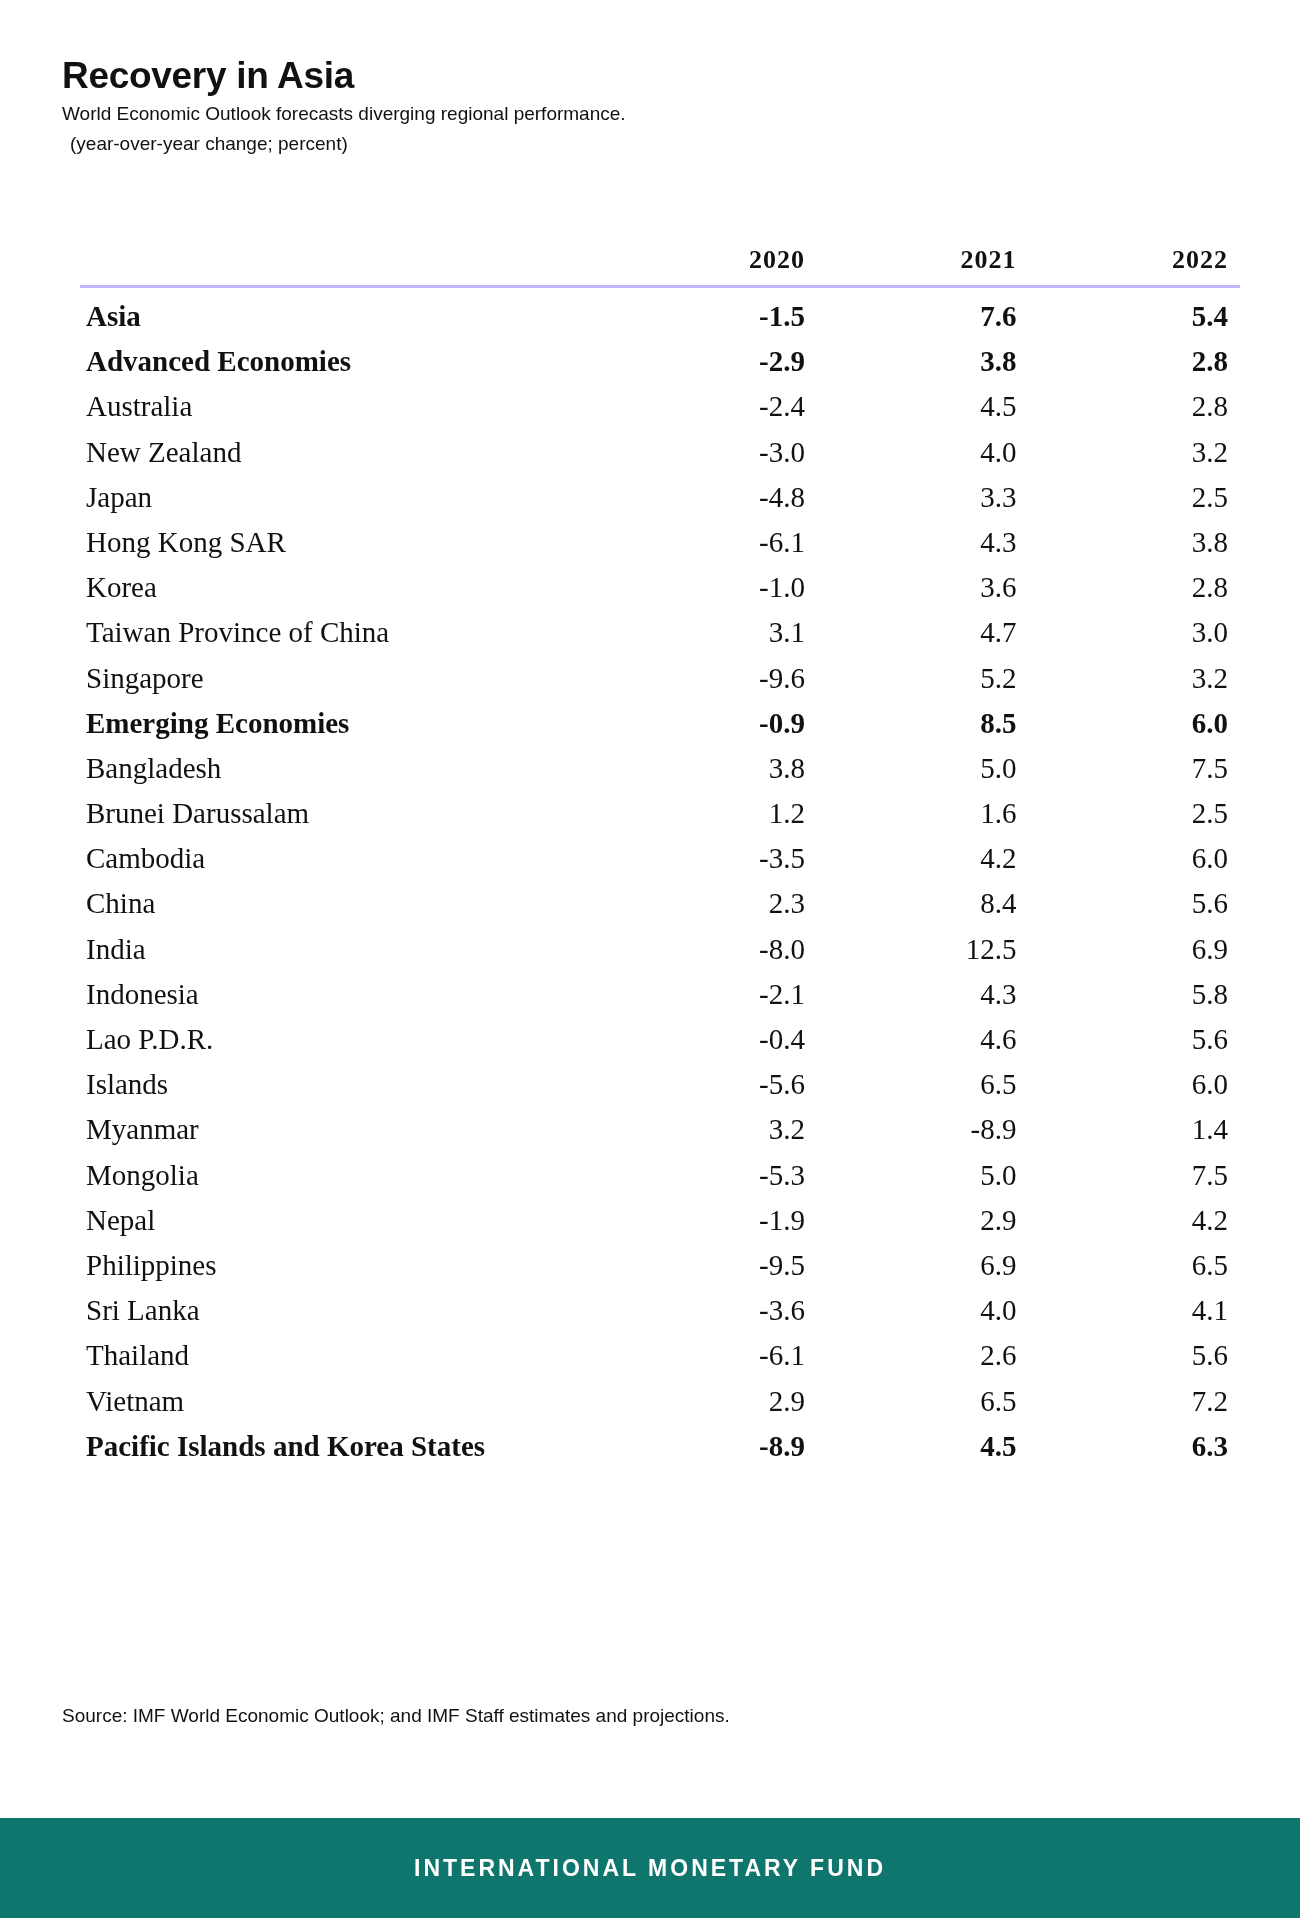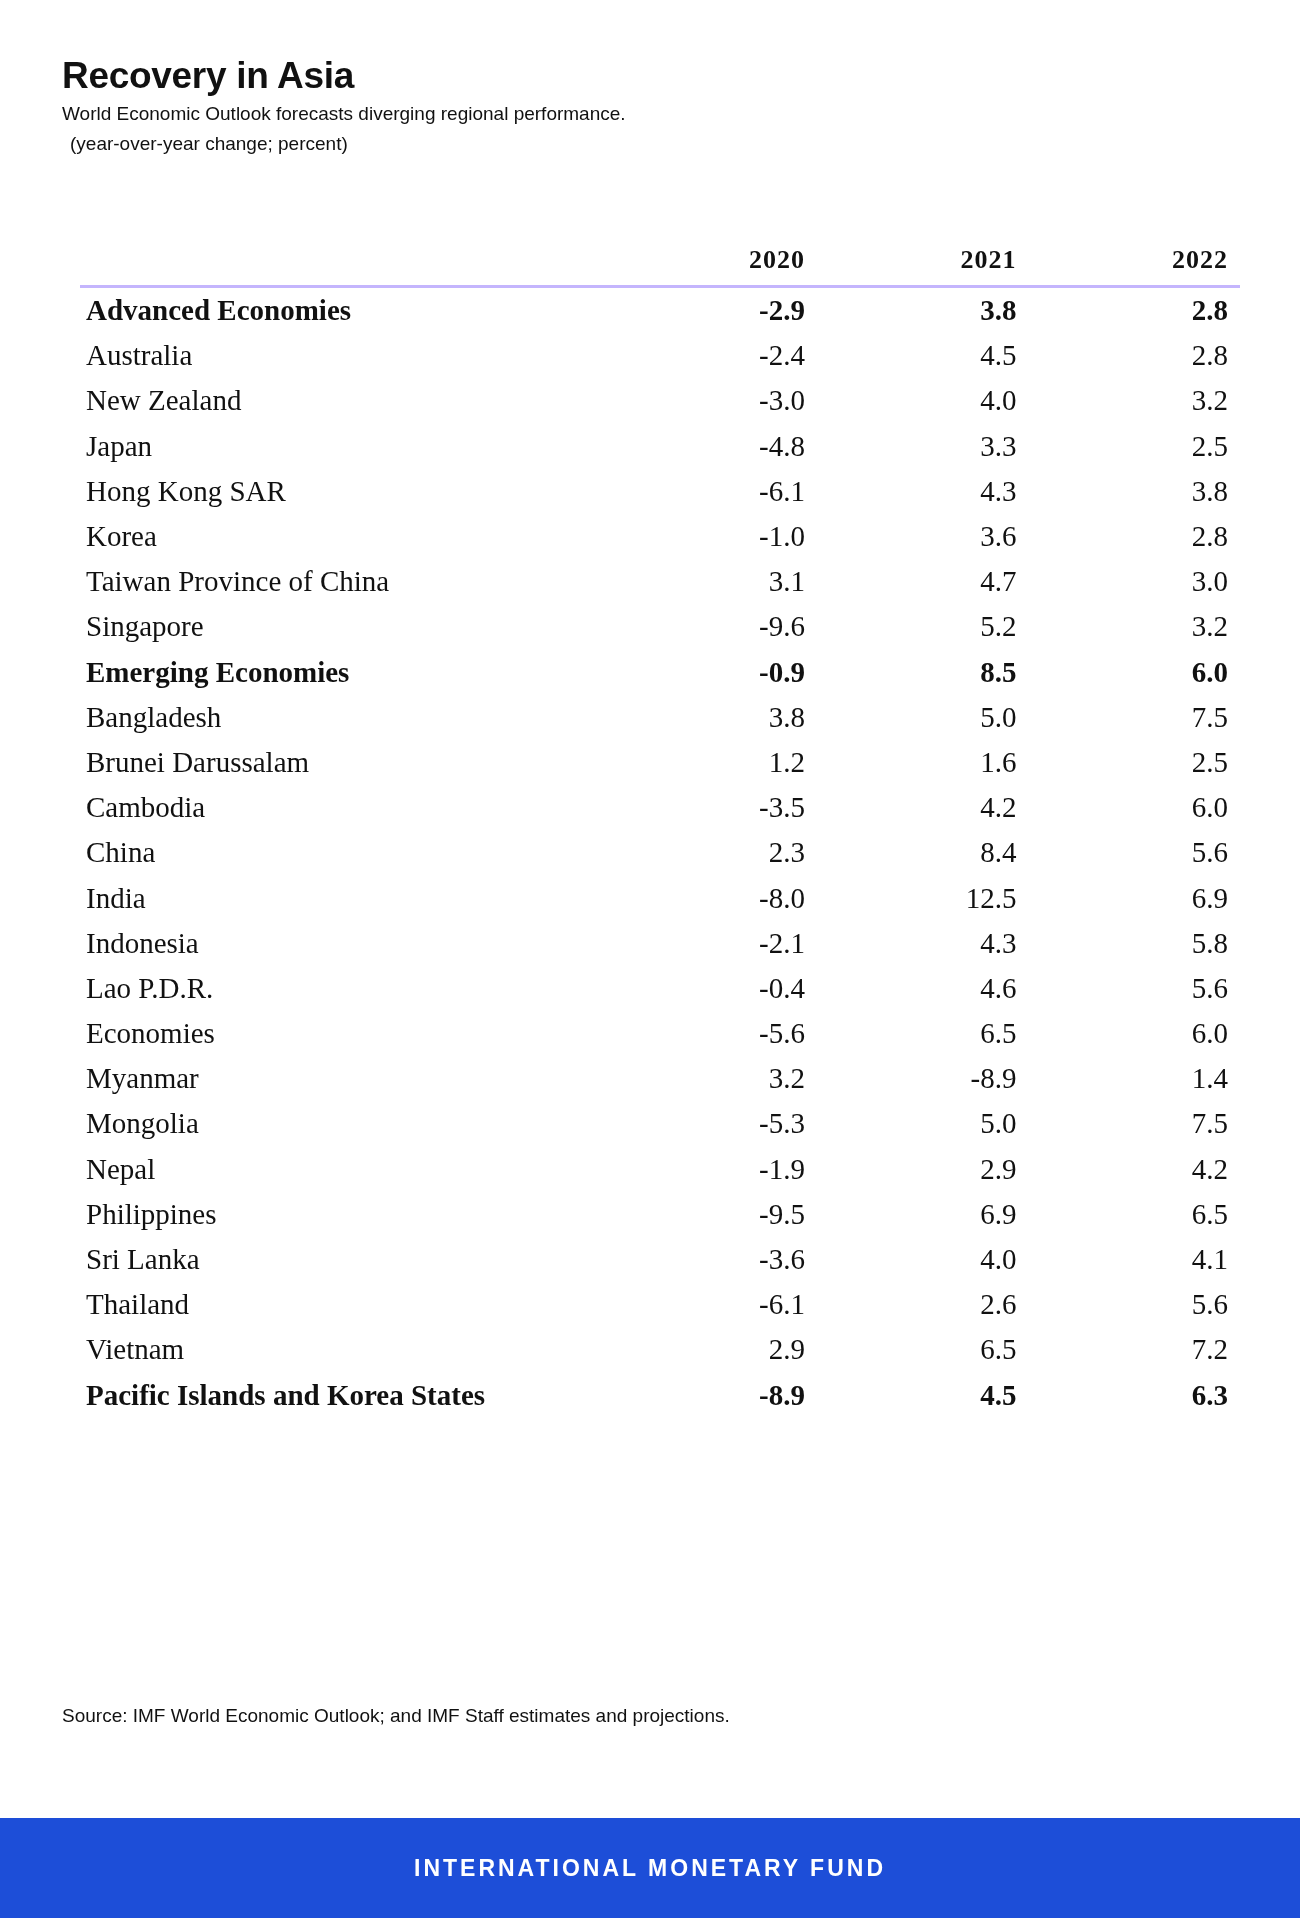--- a/index.html
+++ b/index.html
@@ -113,21 +113,21 @@
     font-family: "Liberation Sans", sans-serif;
     font-size: 19px;
     color: #111111;
   }
   .footer-bar {
     position: absolute;
     left: 0;
     bottom: 0;
     width: 1300px;
     height: 100px;
-    background: #1d4ed8;
+    background: #0f766e;
     display: flex;
     align-items: center;
     justify-content: center;
   }
   .footer-text {
     font-family: "Liberation Sans", sans-serif;
     font-weight: bold;
     font-size: 23px;
     letter-spacing: 3px;
     color: #ffffff;
@@ -148,20 +148,26 @@
     <table class="data">
       <thead>
         <tr>
           <th class="col-label"></th>
           <th class="col-2020">2020</th>
           <th class="col-2021">2021</th>
           <th class="col-2022">2022</th>
         </tr>
       </thead>
       <tbody>
+        <tr class="bold first-row">
+          <td class="label">Asia</td>
+          <td class="v1">-1.5</td>
+          <td class="v2">7.6</td>
+          <td class="v3">5.4</td>
+        </tr>
         <tr class="bold">
           <td class="label">Advanced Economies</td>
           <td class="v1">-2.9</td>
           <td class="v2">3.8</td>
           <td class="v3">2.8</td>
         </tr>
         <tr>
           <td class="label">Australia</td>
           <td class="v1">-2.4</td>
           <td class="v2">4.5</td>
@@ -245,21 +251,21 @@
           <td class="v2">4.3</td>
           <td class="v3">5.8</td>
         </tr>
         <tr>
           <td class="label">Lao P.D.R.</td>
           <td class="v1">-0.4</td>
           <td class="v2">4.6</td>
           <td class="v3">5.6</td>
         </tr>
         <tr>
-          <td class="label">Economies</td>
+          <td class="label">Islands</td>
           <td class="v1">-5.6</td>
           <td class="v2">6.5</td>
           <td class="v3">6.0</td>
         </tr>
         <tr>
           <td class="label">Myanmar</td>
           <td class="v1">3.2</td>
           <td class="v2">-8.9</td>
           <td class="v3">1.4</td>
         </tr>

